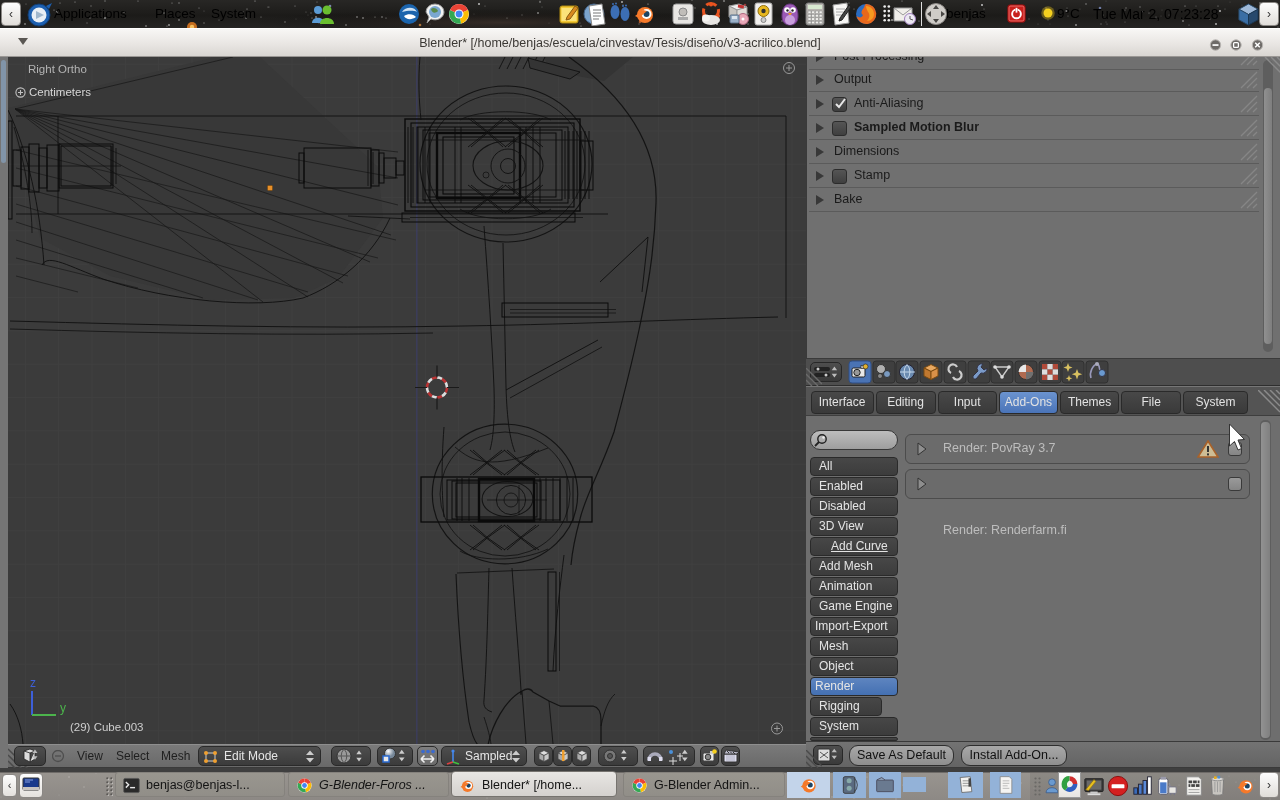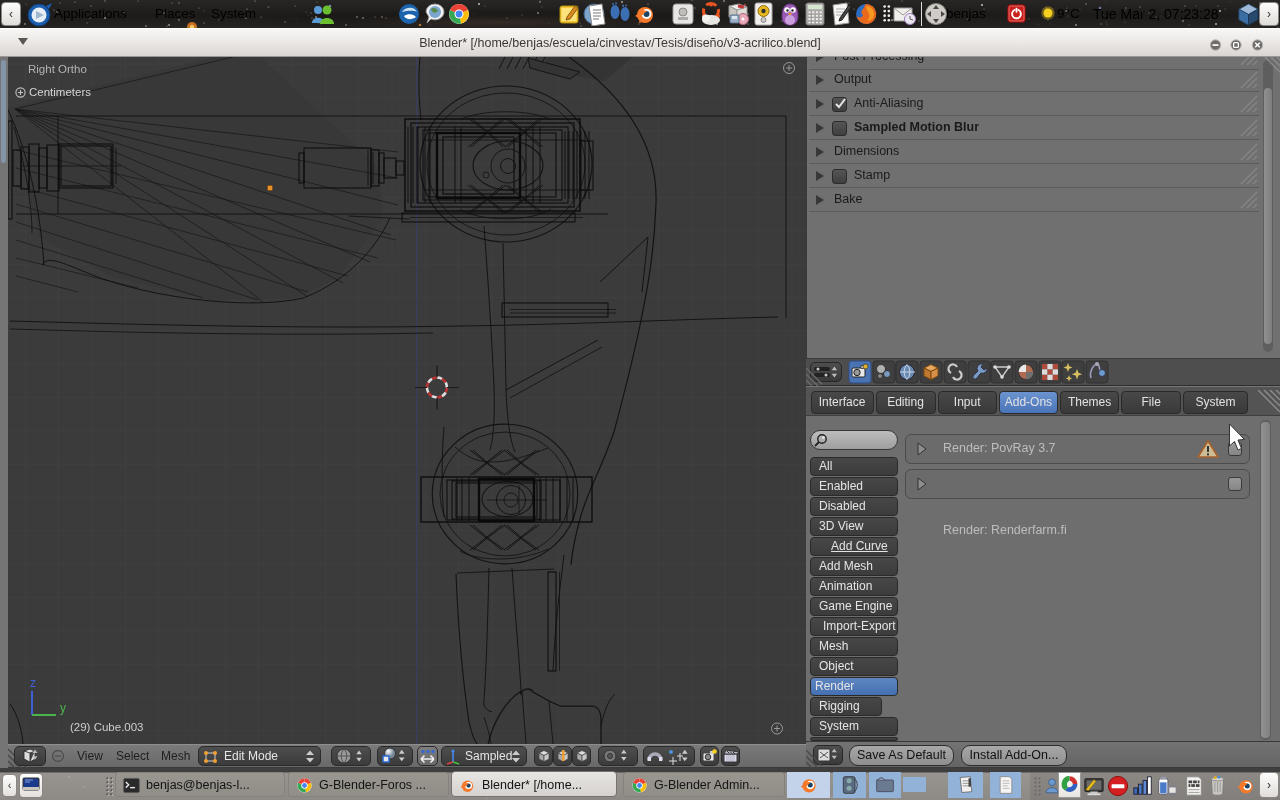--- a/index.html
+++ b/index.html
@@ -917,21 +917,21 @@
         <circle cx="12.5" cy="6.5" r="1.2" fill="#eee"></circle>
       </svg></div>
 <div class="abs" style="left:810px;top:457px;width:88px;height:19px;background:linear-gradient(#474747,#3c3c3c);border:1px solid #2a2a2a;border-radius:4px;color:#e4e4e4;font-size:12px;line-height:17px;padding-left:8px;overflow:hidden;">All</div>
 <div class="abs" style="left:810px;top:477px;width:88px;height:19px;background:linear-gradient(#474747,#3c3c3c);border:1px solid #2a2a2a;border-radius:4px;color:#e4e4e4;font-size:12px;line-height:17px;padding-left:8px;overflow:hidden;">Enabled</div>
 <div class="abs" style="left:810px;top:497px;width:88px;height:19px;background:linear-gradient(#474747,#3c3c3c);border:1px solid #2a2a2a;border-radius:4px;color:#e4e4e4;font-size:12px;line-height:17px;padding-left:8px;overflow:hidden;">Disabled</div>
 <div class="abs" style="left:810px;top:517px;width:88px;height:19px;background:linear-gradient(#474747,#3c3c3c);border:1px solid #2a2a2a;border-radius:4px;color:#e4e4e4;font-size:12px;line-height:17px;padding-left:8px;overflow:hidden;">3D View</div>
 <div class="abs" style="left:810px;top:537px;width:88px;height:19px;background:linear-gradient(#474747,#3c3c3c);border:1px solid #2a2a2a;border-radius:4px;color:#e4e4e4;font-size:12px;line-height:17px;padding-left:20px;overflow:hidden;text-decoration:underline;">Add Curve</div>
 <div class="abs" style="left:810px;top:557px;width:88px;height:19px;background:linear-gradient(#474747,#3c3c3c);border:1px solid #2a2a2a;border-radius:4px;color:#e4e4e4;font-size:12px;line-height:17px;padding-left:8px;overflow:hidden;">Add Mesh</div>
 <div class="abs" style="left:810px;top:577px;width:88px;height:19px;background:linear-gradient(#474747,#3c3c3c);border:1px solid #2a2a2a;border-radius:4px;color:#e4e4e4;font-size:12px;line-height:17px;padding-left:8px;overflow:hidden;">Animation</div>
 <div class="abs" style="left:810px;top:597px;width:88px;height:19px;background:linear-gradient(#474747,#3c3c3c);border:1px solid #2a2a2a;border-radius:4px;color:#e4e4e4;font-size:12px;line-height:17px;padding-left:8px;overflow:hidden;">Game Engine</div>
-<div class="abs" style="left:810px;top:617px;width:88px;height:19px;background:linear-gradient(#474747,#3c3c3c);border:1px solid #2a2a2a;border-radius:4px;color:#e4e4e4;font-size:12px;line-height:17px;padding-left:12px;overflow:hidden;">Import-Export</div>
+<div class="abs" style="left:810px;top:617px;width:88px;height:19px;background:linear-gradient(#474747,#3c3c3c);border:1px solid #2a2a2a;border-radius:4px;color:#e4e4e4;font-size:12px;line-height:17px;padding-left:4px;overflow:hidden;">Import-Export</div>
 <div class="abs" style="left:810px;top:637px;width:88px;height:19px;background:linear-gradient(#474747,#3c3c3c);border:1px solid #2a2a2a;border-radius:4px;color:#e4e4e4;font-size:12px;line-height:17px;padding-left:8px;overflow:hidden;">Mesh</div>
 <div class="abs" style="left:810px;top:657px;width:88px;height:19px;background:linear-gradient(#474747,#3c3c3c);border:1px solid #2a2a2a;border-radius:4px;color:#e4e4e4;font-size:12px;line-height:17px;padding-left:8px;overflow:hidden;">Object</div>
 <div class="abs" style="left:810px;top:677px;width:88px;height:19px;background:linear-gradient(#5e85c0,#4470b2);border:1px solid #2a2a2a;border-radius:4px;color:#e4e4e4;font-size:12px;line-height:17px;padding-left:4px;overflow:hidden;">Render</div>
 <div class="abs" style="left:810px;top:697px;width:72px;height:19px;background:linear-gradient(#474747,#3c3c3c);border:1px solid #2a2a2a;border-radius:4px;color:#e4e4e4;font-size:12px;line-height:17px;padding-left:8px;overflow:hidden;">Rigging</div>
 <div class="abs" style="left:810px;top:717px;width:88px;height:19px;background:linear-gradient(#474747,#3c3c3c);border:1px solid #2a2a2a;border-radius:4px;color:#e4e4e4;font-size:12px;line-height:17px;padding-left:8px;overflow:hidden;">System</div>
 <div class="abs" style="left:810px;top:737px;width:88px;height:4px;background:linear-gradient(#474747,#3c3c3c);border:1px solid #2a2a2a;border-radius:4px;color:#e4e4e4;font-size:12px;line-height:17px;padding-left:8px;overflow:hidden;">Text Editor</div>
 <div class="abs" style="left:905px;top:434px;width:345px;height:30px;background:#6b6b6b;border:1px solid #4c4c4c;border-radius:6px;"></div>
 <svg class="abs" style="left:916px;top:442px" width="12" height="14">
       <path d="M2,1 L10,7 L2,13 Z" fill="#8e8e8e" stroke="#333"></path>
     </svg>
@@ -1100,21 +1100,21 @@
 <div class="abs" style="left:288px;top:772px;width:161px;height:25px;background:linear-gradient(#99968f,#918e88);border:1px solid #85827d;border-radius:3px;"></div>
 <svg class="abs" style="left:296px;top:777px" width="17" height="17" viewBox="0 0 24 24">
       <circle cx="12" cy="12" r="10" fill="#fff"></circle>
       <path d="M12,12 L12,2 A10,10 0 0 1 21,8 Z" fill="#ea4335"></path>
       <path d="M12,12 L21,8 A10,10 0 0 1 14,21.5 Z" fill="#fbbc05"></path>
       <path d="M12,12 L14,21.5 A10,10 0 0 1 3,8 Z" fill="#34a853"></path>
       <path d="M12,12 L3,8 A10,10 0 0 1 12,2 Z" fill="#ea4335"></path>
       <circle cx="12" cy="12" r="4.5" fill="#fff"></circle>
       <circle cx="12" cy="12" r="3.4" fill="#4285f4"></circle>
     </svg>
-<div class="abs" style="left:319px;top:772px;color:#141414;font-size:12.5px;line-height:26px;">G-Blender-Foros ...</div>
+<div class="abs" style="left:319px;top:772px;color:#141414;font-size:12.5px;line-height:26px;font-style:italic;">G-Blender-Foros ...</div>
 <div class="abs" style="left:451px;top:771px;width:166px;height:26px;background:linear-gradient(#e8e6e3,#d4d1ce);border:1px solid #76736f;border-radius:4px;"></div>
 <svg class="abs" style="left:459px;top:777px" width="17" height="17" viewBox="0 0 24 24">
       <circle cx="12" cy="13" r="8" fill="#f5792a"></circle>
       <circle cx="13.5" cy="12" r="5" fill="#fff"></circle>
       <circle cx="13.5" cy="12" r="3" fill="#1c4464"></circle>
       <path d="M2,14 L10,8 L14,9 L6,16 Z" fill="#f5792a"></path>
     </svg>
 <div class="abs" style="left:482px;top:772px;color:#141414;font-size:12.5px;line-height:26px;">Blender* [/home...</div>
 <div class="abs" style="left:623px;top:772px;width:162px;height:25px;background:linear-gradient(#99968f,#918e88);border:1px solid #85827d;border-radius:3px;"></div>
 <svg class="abs" style="left:631px;top:777px" width="17" height="17" viewBox="0 0 24 24">

